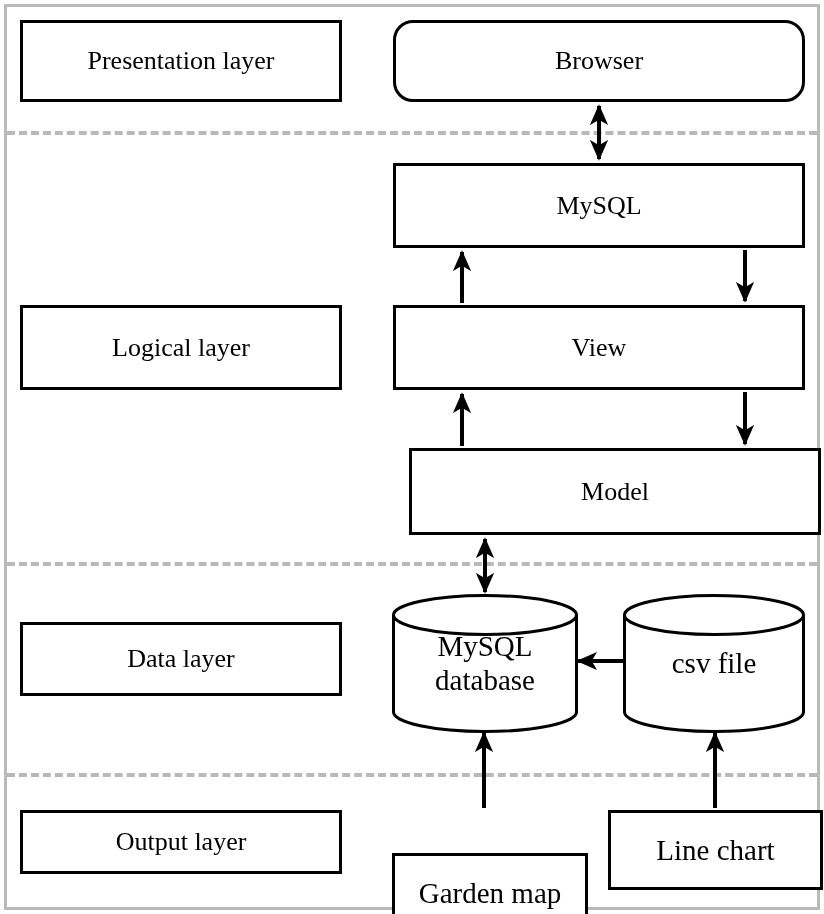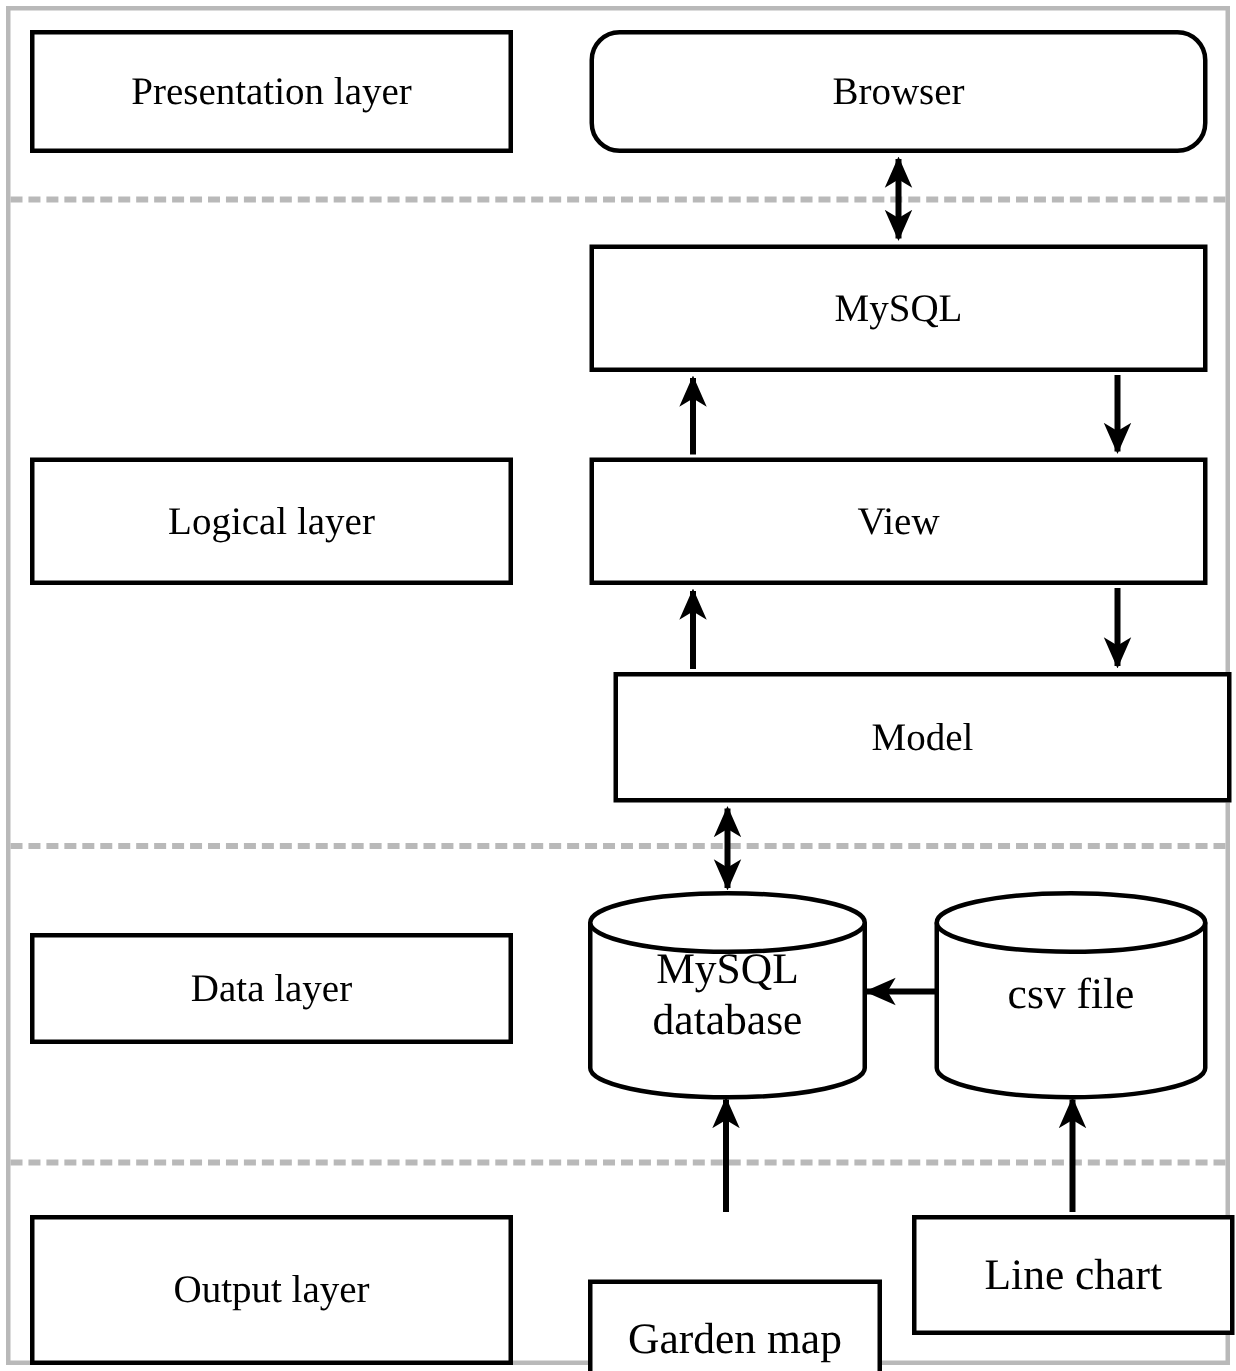--- a/index.html
+++ b/index.html
@@ -112,21 +112,21 @@
   </div>
 
   <div class="node-box size-lg" style="left:20px; top:305px; width:322px; height:85px;">
     <span class="node-label">Logical layer</span>
   </div>
 
   <div class="node-box size-lg" style="left:20px; top:622px; width:322px; height:74px;">
     <span class="node-label">Data layer</span>
   </div>
 
-  <div class="node-box size-lg" style="left:20px; top:810px; width:322px; height:100px;text-align:right;">
+  <div class="node-box size-lg" style="left:20px; top:810px; width:322px; height:64px;text-align:right;">
     <span class="node-label">Output layer</span>
   </div>
 
   <div class="node-box size-lg" style="left:393px; top:20px; width:412px; height:82px;border-radius:20px;">
     <span class="node-label">Browser</span>
   </div>
 
   <div class="node-box size-lg" style="left:393px; top:163px; width:412px; height:85px;">
     <span class="node-label">MySQL</span>
   </div>

